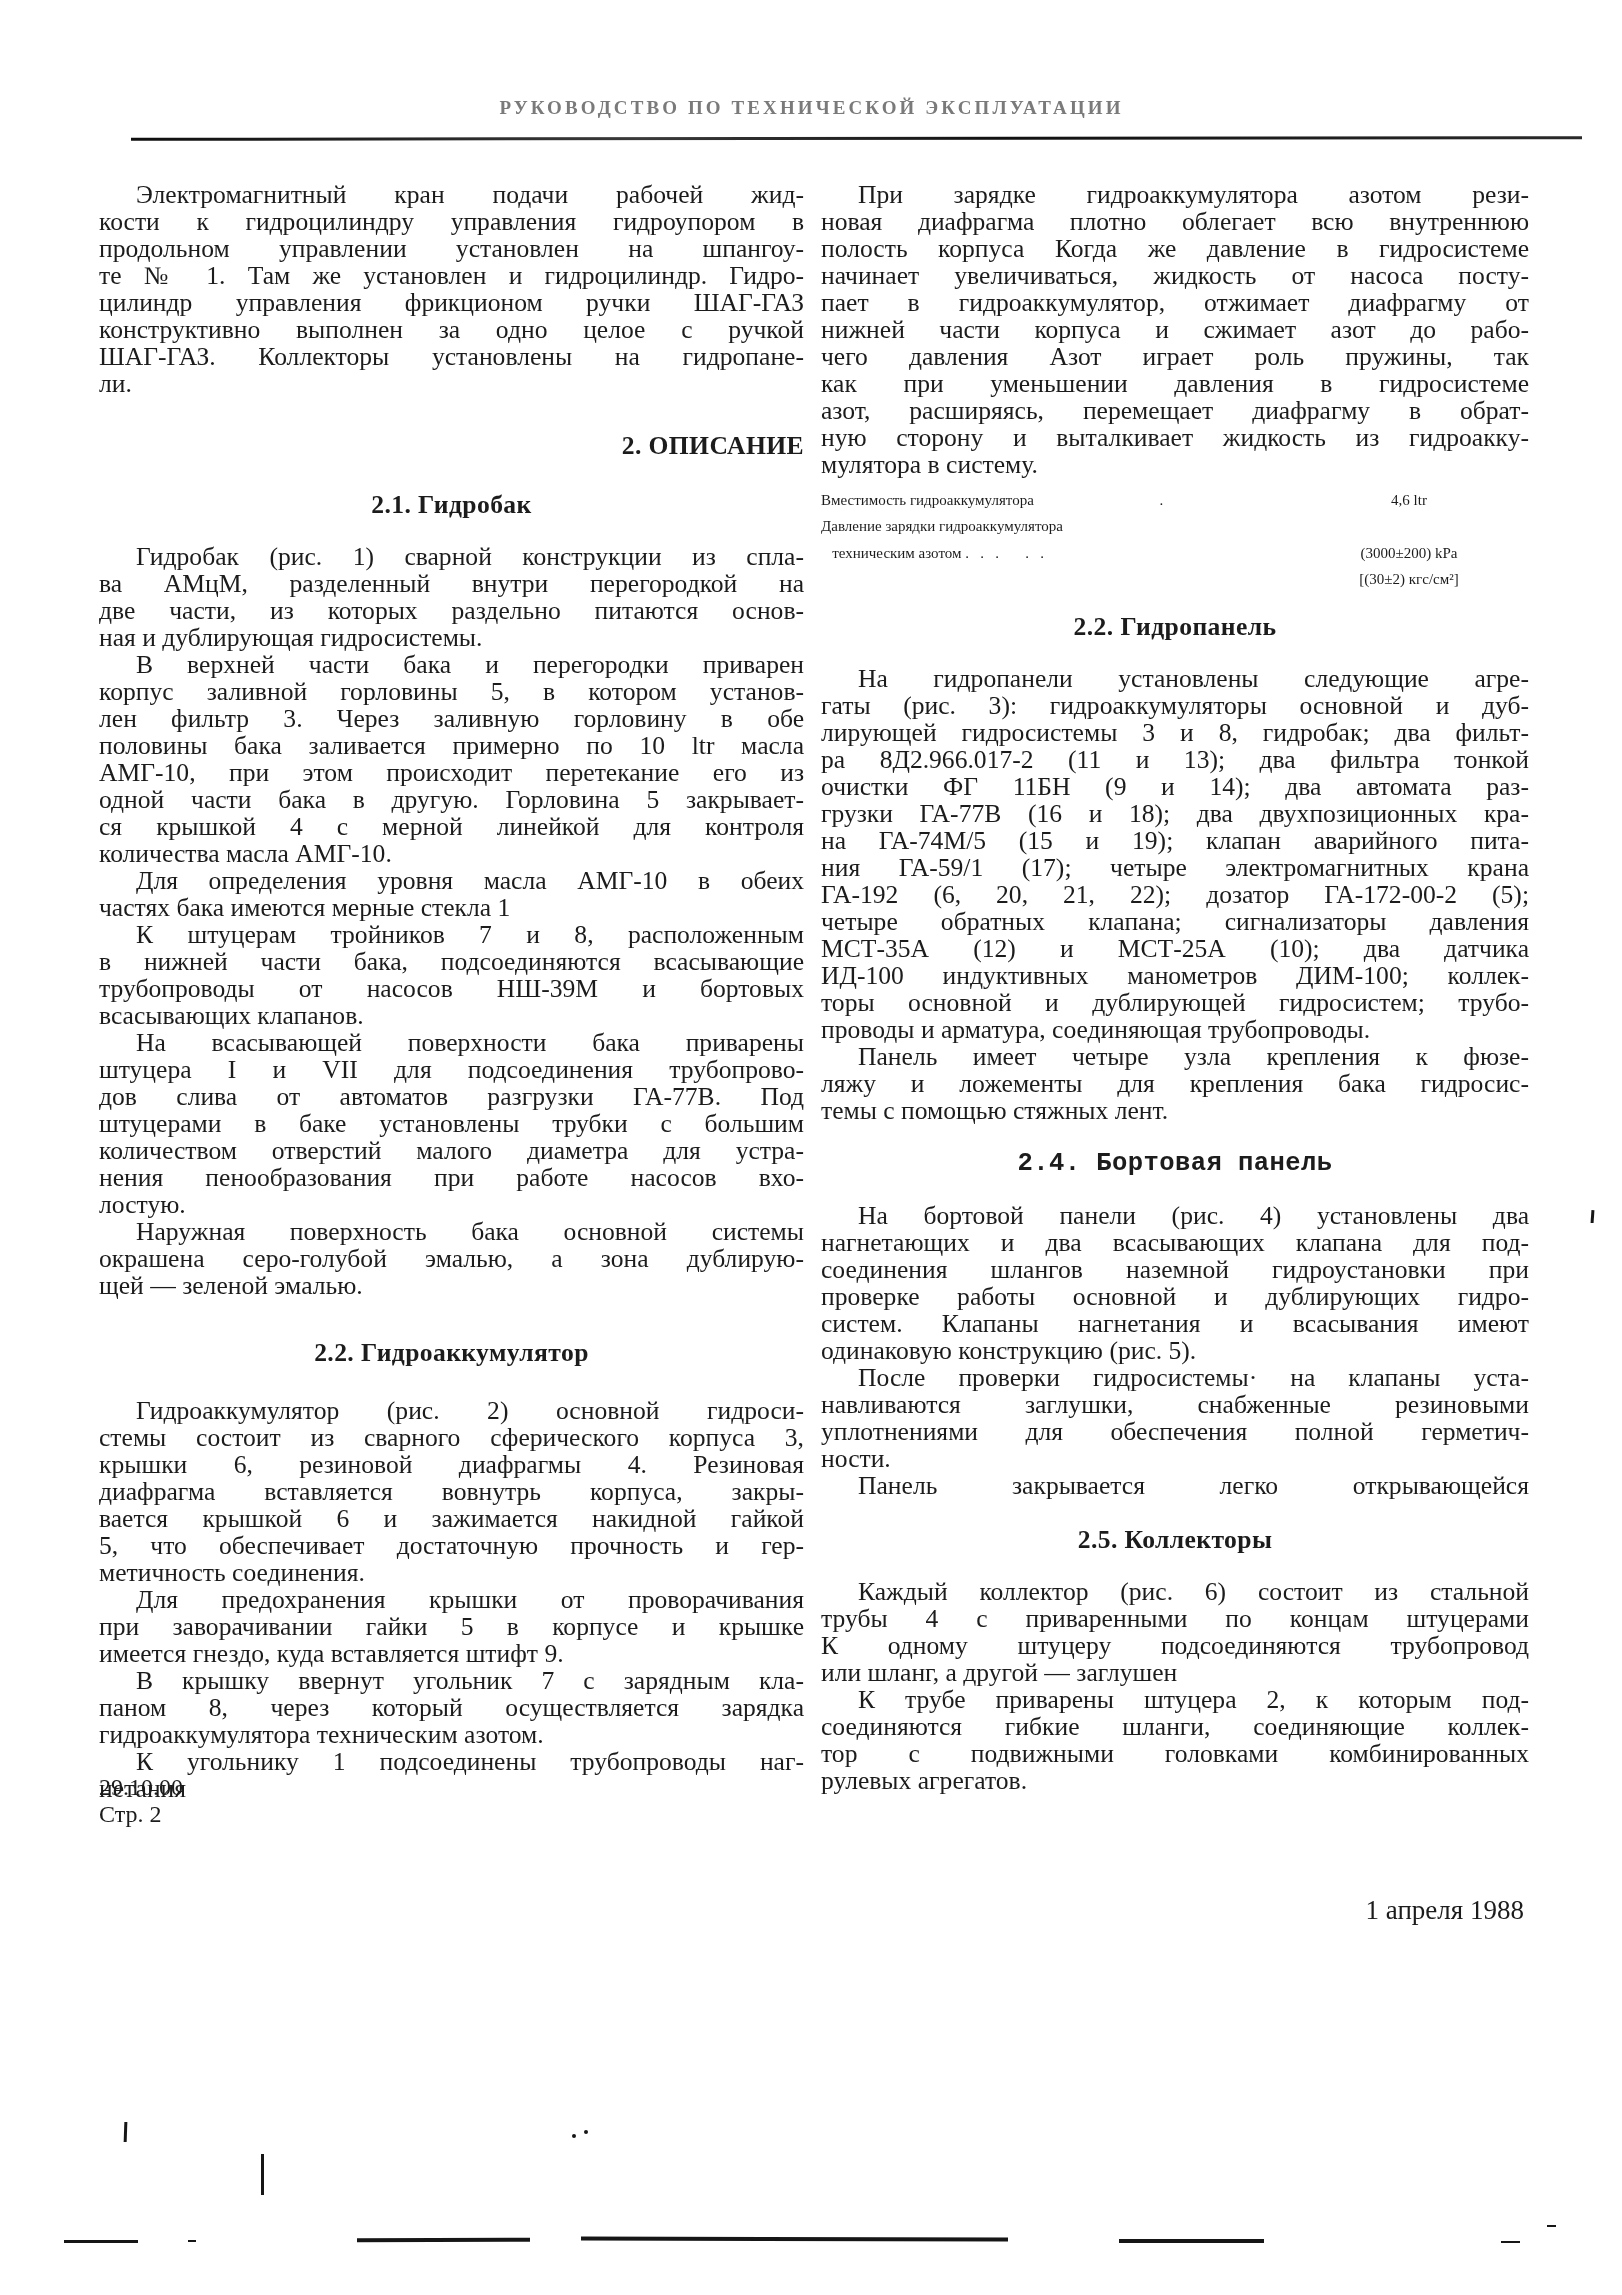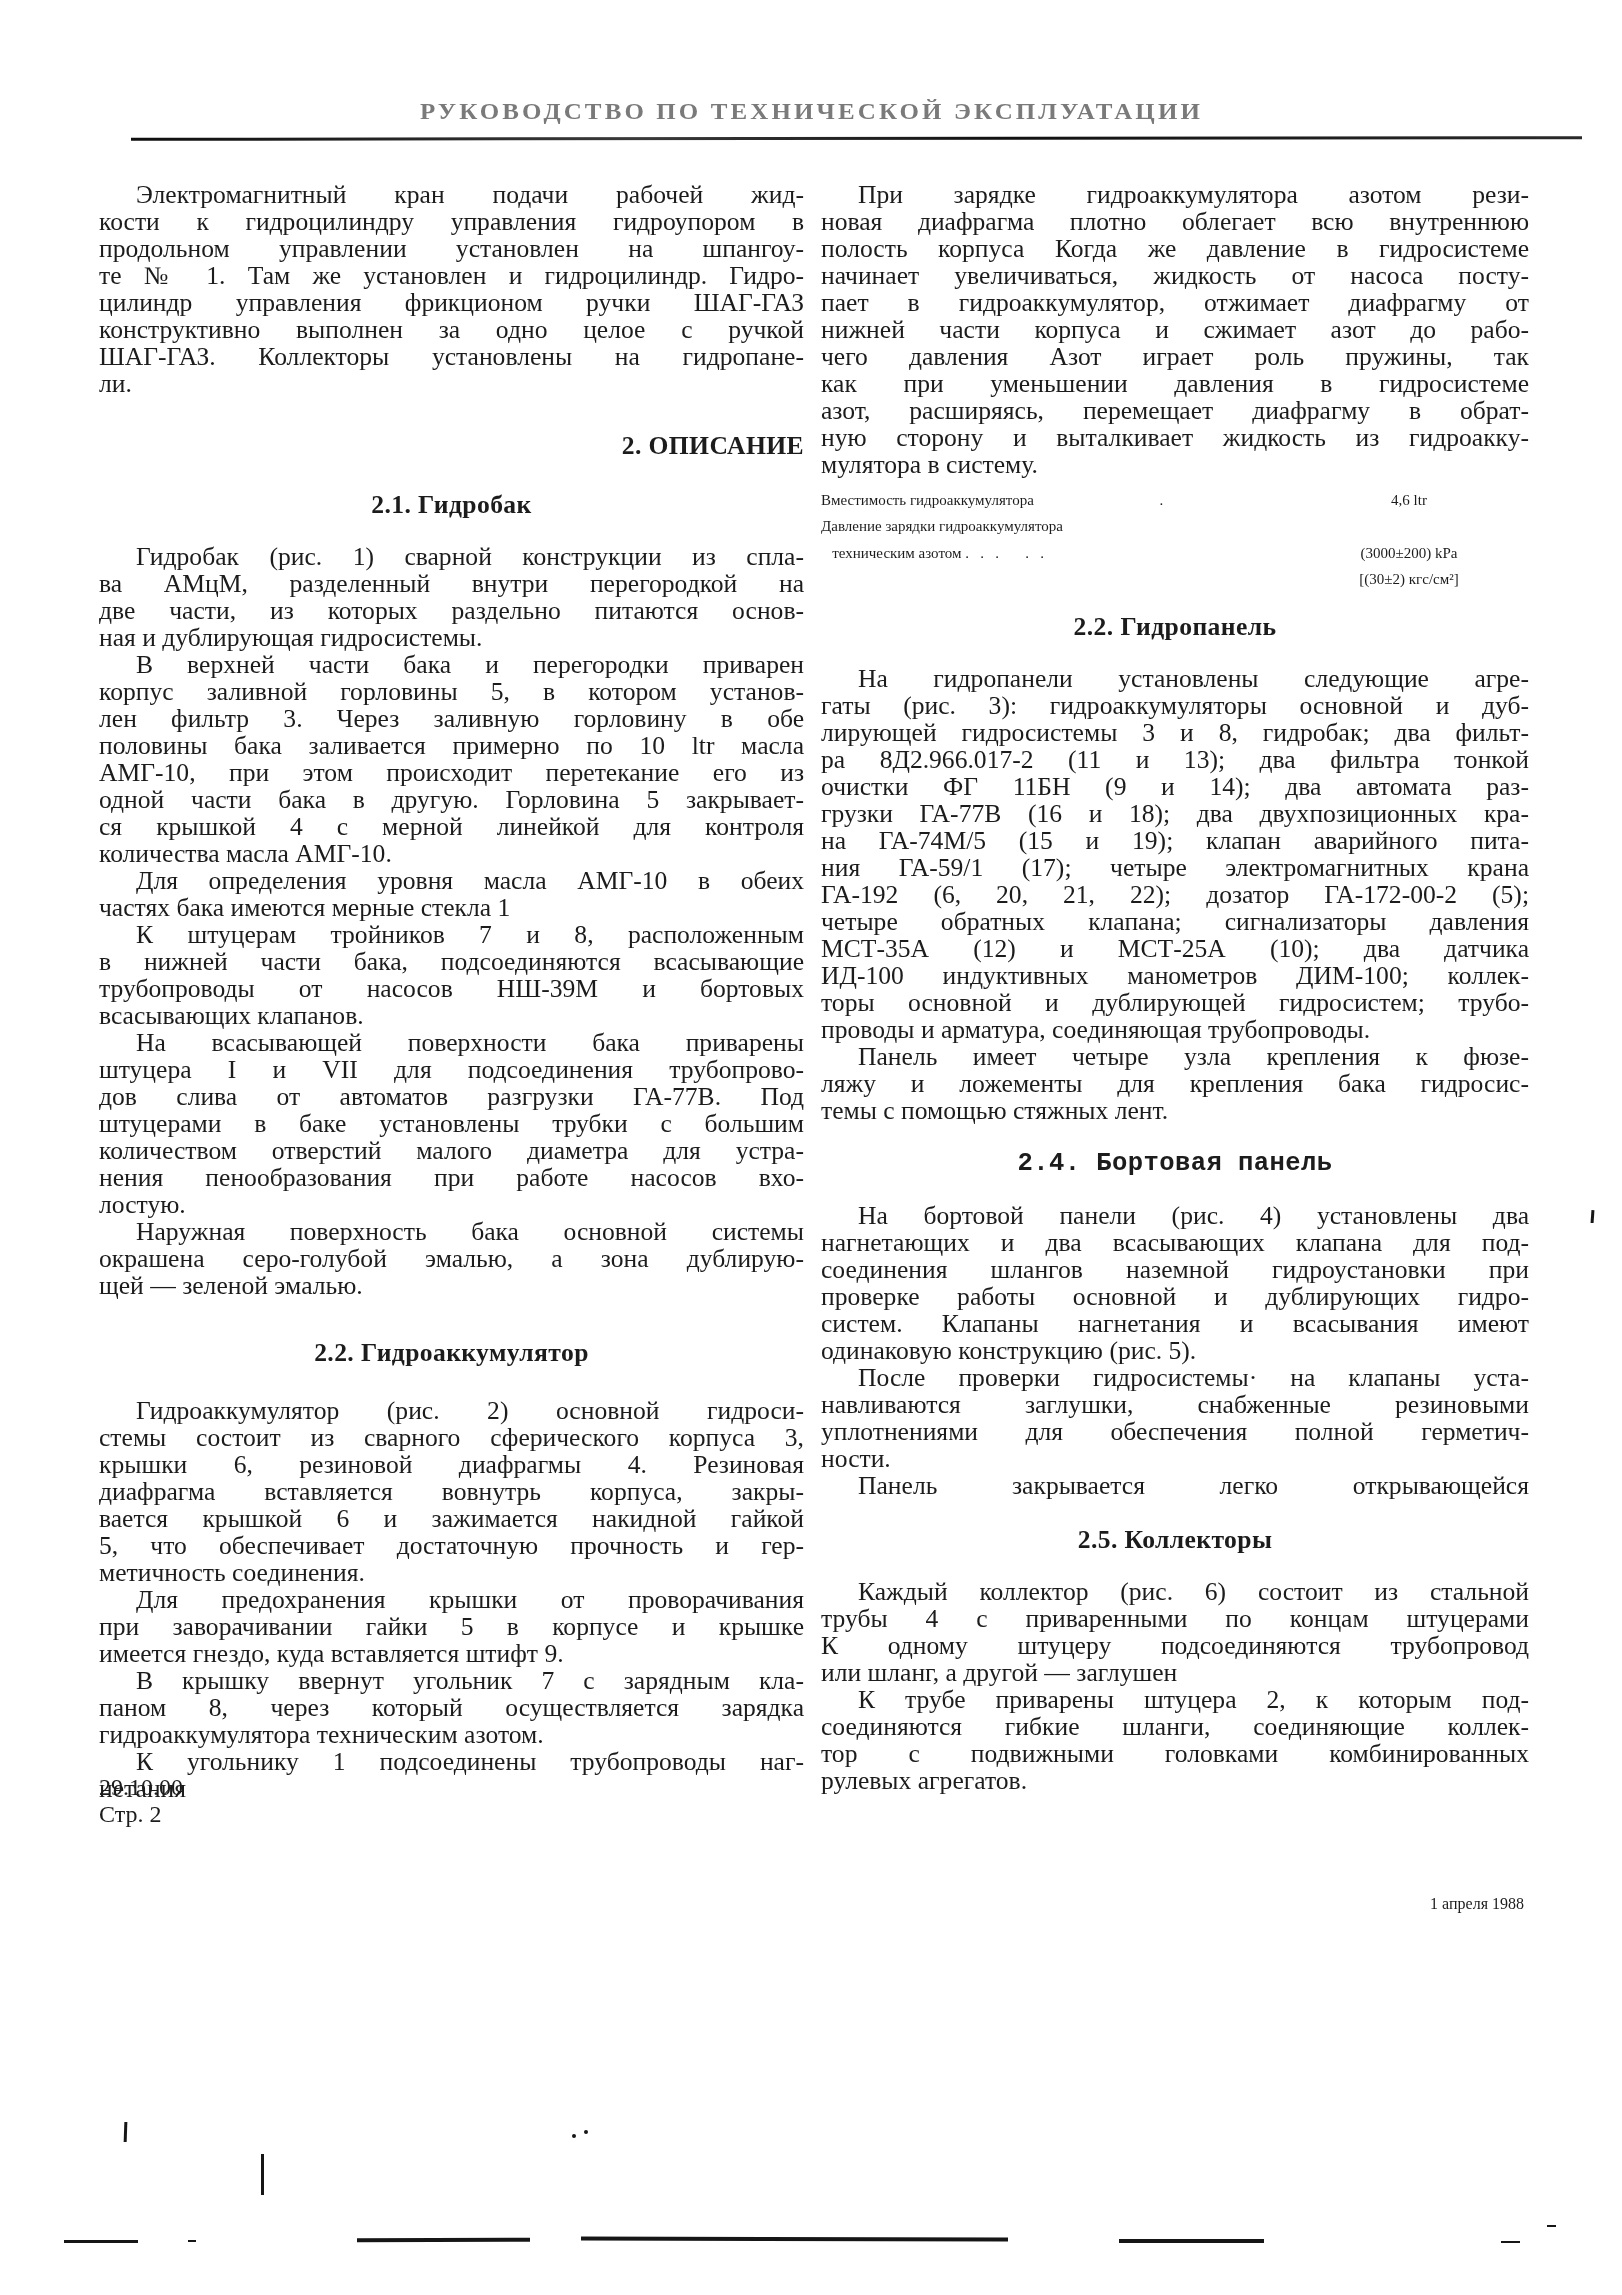--- a/index.html
+++ b/index.html
@@ -2,42 +2,42 @@
 <html style="font-size:14px"><head>
 <meta charset="utf-8">
 <style>
   html,body{margin:0;padding:0;background:#ffffff;}
   .page{
     position:relative;width:1623px;height:2295px;background:#ffffff;overflow:hidden;
     font-family:"Liberation Serif",serif;color:#1c1c1c;
   }
   .header-title{
     position:absolute;top:97px;left:0;width:100%;text-align:center;
-    font-size:25px;font-weight:700;letter-spacing:3.1px;color:#7a7a7a;
+    font-size:19px;font-weight:700;letter-spacing:3.1px;color:#7a7a7a;
     filter:blur(0.6px);transform:scaleY(0.96);
   }
   .header-rule{
     position:absolute;top:137px;left:131px;width:1451px;height:2.6px;
     background:linear-gradient(90deg,#0e0e0e 0%,#3a3a3a 35%,#111 60%,#2a2a2a 100%);
     transform:rotate(-0.06deg);
   }
   .col{position:absolute;top:181px;font-size:25.6px;line-height:27px;}
   .col-left{left:99px;width:705px;}
   .col-right{left:821px;width:708px;}
   .line{text-align:justify;text-align-last:justify;}
   .line.last{text-align-last:left;}
   .line.first{padding-left:37px;}
   .heading{font-weight:700;text-align:center;font-size:25.6px;line-height:27px;letter-spacing:0.4px;}
   .spec{font-size:15px;line-height:26.5px;}
   .spec-row{display:flex;}
   .spec-label{white-space:pre;}
   .spec-fill{flex:1 1 auto;text-align:center;}
   .spec-value{flex:0 0 240px;white-space:pre;text-align:center;}
   .footer-left{position:absolute;left:99px;top:1774px;font-size:24px;line-height:26.5px;}
-  .footer-right{position:absolute;right:99px;top:1895px;font-size:16px;}
+  .footer-right{position:absolute;right:99px;top:1895px;font-size:27px;}
   .art{position:absolute;background:#161616;}
   .art.dot{border-radius:50%;}
 </style>
 </head>
 <body>
 
 <div class="page">
 
   <div class="header-title">РУКОВОДСТВО ПО ТЕХНИЧЕСКОЙ ЭКСПЛУАТАЦИИ</div>
   <div class="header-rule"></div>

